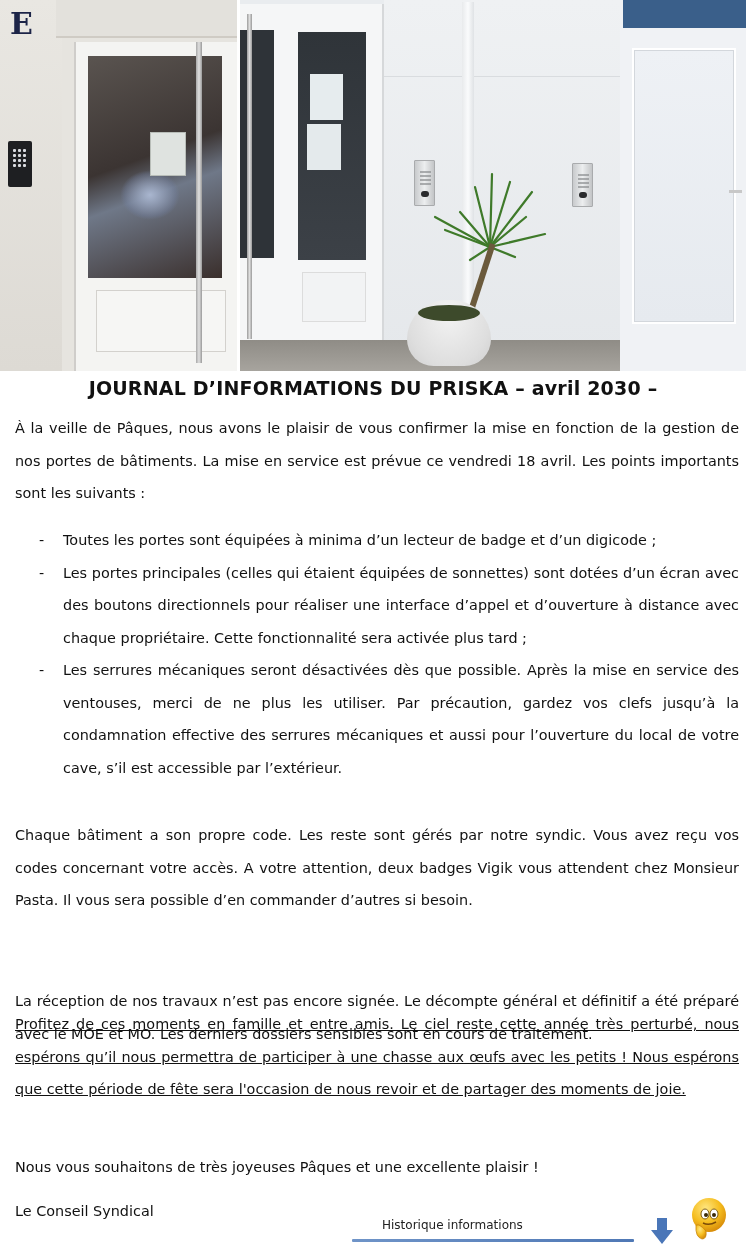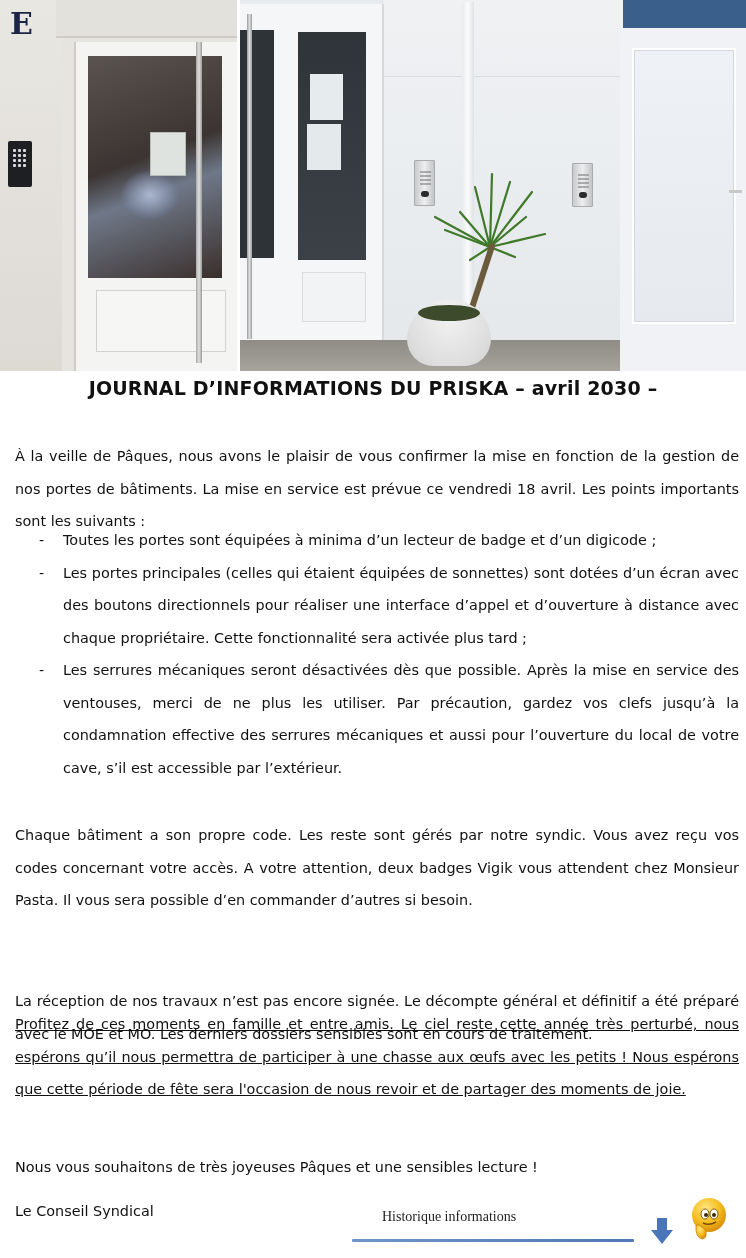--- a/index.html
+++ b/index.html
@@ -43,32 +43,32 @@
   .pr-soil { position:absolute; left:178px; top:305px; width:62px; height:16px; background:#3d4a2b; border-radius:50%; }
   .pr-trunk { position:absolute; left:225px; top:240px; width:6px; height:80px; background:#6b5a3c; transform:rotate(18deg); transform-origin:bottom; }
   .pr-leaves { position:absolute; left:190px; top:172px; width:120px; height:90px; }
   .pr-door2 { position:absolute; left:380px; top:0; width:126px; height:371px; background:#f0f2f5; }
   .pr-transom { position:absolute; left:383px; top:0; width:123px; height:28px; background:#3a5f8a; }
   .pr-door2-panel { position:absolute; left:392px; top:48px; width:104px; height:276px; background:linear-gradient(180deg,#eef1f5,#e6eaef); border:2px solid #ffffff; box-shadow: inset 0 0 0 1px #d3d7dc; }
   .pr-handle { position:absolute; left:489px; top:190px; width:13px; height:3px; background:#c8c8c8; }
   .pr-ground { position:absolute; left:0; top:340px; width:506px; height:31px; background:linear-gradient(180deg,#8f8c86,#a7a49e); }
   .title { position:absolute; left:0; top:377px; width:746px; text-align:center; font-size:19px; letter-spacing:0.2px; color:#111; }
   .para { position:absolute; left:15px; width:724px; font-size:14.4px; line-height:32.5px; text-align:justify; color:#111; }
-  .p1 { top:412px;margin-top:28px; }
+  .p1 { top:412px; }
   .list { position:absolute; left:15px; top:524px; width:724px; list-style:none; }
   .list li { position:relative; padding-left:48px; font-size:14.4px; line-height:32.5px; text-align:justify; }
   .list li .dash { position:absolute; left:24px; top:0; }
   .p2 { top:819px; }
   .p3 { top:985px; }
   .p4 { top:1008px;text-decoration:underline; }
   .p5 { top:1151px; }
   .signature { position:absolute; left:15px; top:1198px; font-size:14.4px; line-height:26px; }
 
   .history-link { position:absolute; left:352px; top:1196px; width:282px; height:48px; text-decoration:none; color:#111; display:block; }
-  .history-label { position:absolute; left:30px; top:8px; font-size:14px; line-height:26px; color:#222;font-family:Liberation Serif, serif; }
+  .history-label { position:absolute; left:30px; top:16px; font-size:12px; line-height:26px; color:#222; }
   .history-underline { position:absolute; left:0; top:43px; width:282px; height:3px; background:linear-gradient(90deg,#6f94c8,#4f78b5); border-radius:1px; }
   .arrow-icon { position:absolute; left:651px; top:1218px; width:22px; height:26px; }
   .emoji-icon { position:absolute; left:687px; top:1197px; width:42px; height:44px; }
 </style>
 </head>
 <body>
 
 <div class="photos">
   <div class="photo photo-left">
     <div class="pl-wall"></div>
@@ -156,21 +156,21 @@
   </li>
   <li>
     <span class="dash">-</span>
     <span>Les serrures mécaniques seront désactivées dès que possible. Après la mise en service des ventouses, merci de ne plus les utiliser. Par précaution, gardez vos clefs jusqu’à la condamnation effective des serrures mécaniques et aussi pour l’ouverture du local de votre cave, s’il est accessible par l’extérieur.</span>
   </li>
 </ul>
 
 <p class="para p2">Chaque bâtiment a son propre code. Les reste sont gérés par notre syndic. Vous avez reçu vos codes concernant votre accès. A votre attention, deux badges Vigik vous attendent chez Monsieur Pasta. Il vous sera possible d’en commander d’autres si besoin.</p>
 <p class="para p3">La réception de nos travaux n’est pas encore signée. Le décompte général et définitif a été préparé avec le MOE et MO. Les derniers dossiers sensibles sont en cours de traitement.</p>
 <p class="para p4">Profitez de ces moments en famille et entre amis. Le ciel reste cette année très perturbé, nous espérons qu’il nous permettra de participer à une chasse aux œufs avec les petits ! Nous espérons que cette période de fête sera l'occasion de nous revoir et de partager des moments de joie.</p>
-<p class="para p5">Nous vous souhaitons de très joyeuses Pâques et une sensibles lecture !</p>
+<p class="para p5">Nous vous souhaitons de très joyeuses Pâques et une excellente plaisir !</p>
 
 <div class="signature">Le Conseil Syndical</div>
 
 <a class="history-link" href="#">
   <span class="history-label">Historique informations</span>
   <span class="history-underline"></span>
 </a>
 
 <svg class="arrow-icon" viewBox="0 0 22 26">
   <rect x="6" y="0" width="10" height="13" fill="#4a76b8"></rect>

